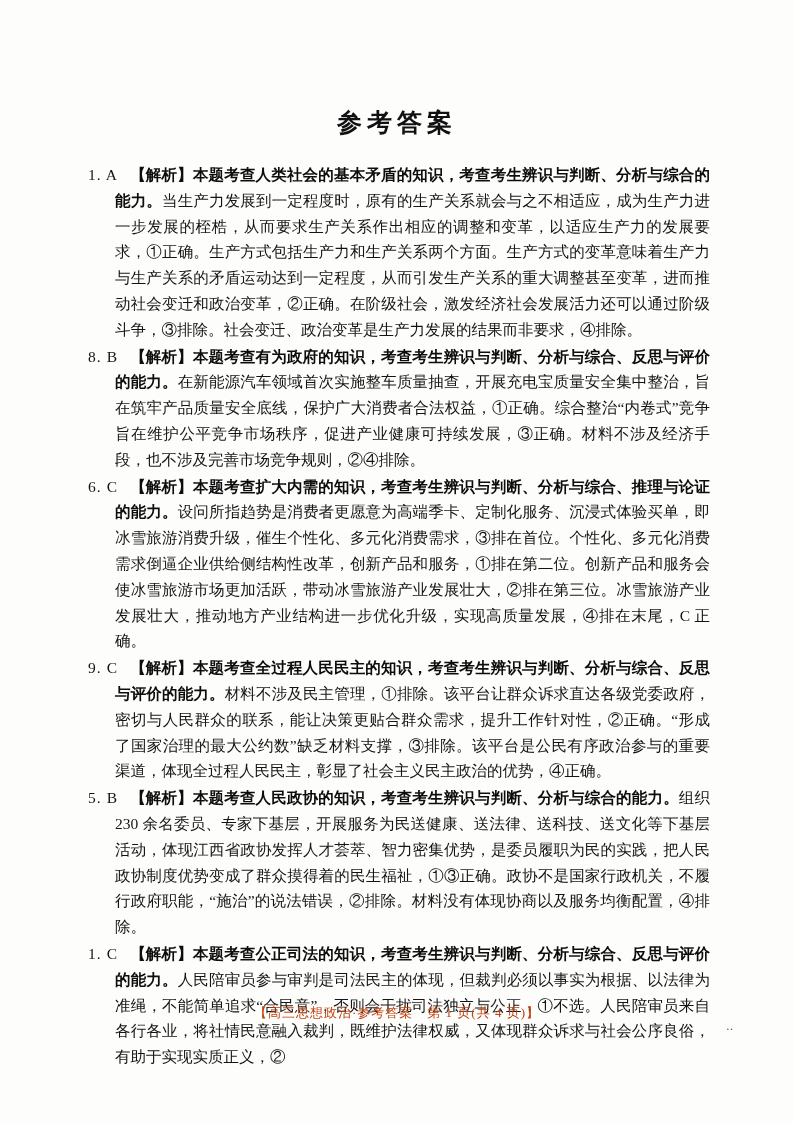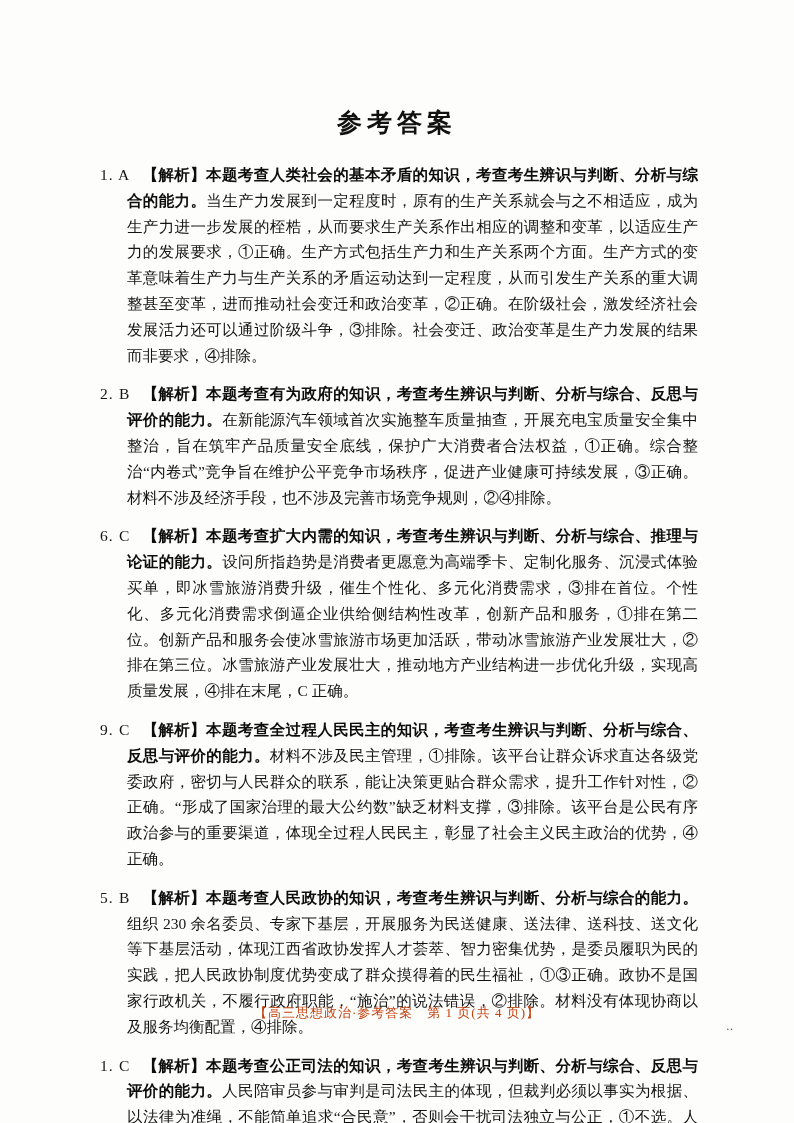--- a/index.html
+++ b/index.html
@@ -29,21 +29,21 @@
     font-size: 25px;
     line-height: 36px;
     letter-spacing: 5px;
     margin-top: 4px;
   }
   .answers {
     width: 624px;
     margin: 22px auto 0 87px;
   }
   .item {
-    margin: 13px;
+    margin: 1px;
     font-size: 15.5px;
     line-height: 25.8px;
     text-align: justify;
     padding-left: 27px;
     text-indent: -27px;
     color: #141414;
   }
   .item .num {
     font-family: "Liberation Serif", "DejaVu Serif", serif;
     letter-spacing: 1px;
@@ -80,21 +80,21 @@
 <body>
 
 <div class="page">
 
   <div class="title-block">
     <div class="title-line2">参考答案</div>
   </div>
 
   <div class="answers">
     <p class="item"><span class="num">1. A</span><span class="lead">【解析】本题考查人类社会的基本矛盾的知识，考查考生辨识与判断、分析与综合的能力。</span><span class="body-text">当生产力发展到一定程度时，原有的生产关系就会与之不相适应，成为生产力进一步发展的桎梏，从而要求生产关系作出相应的调整和变革，以适应生产力的发展要求，①正确。生产方式包括生产力和生产关系两个方面。生产方式的变革意味着生产力与生产关系的矛盾运动达到一定程度，从而引发生产关系的重大调整甚至变革，进而推动社会变迁和政治变革，②正确。在阶级社会，激发经济社会发展活力还可以通过阶级斗争，③排除。社会变迁、政治变革是生产力发展的结果而非要求，④排除。</span></p>
-    <p class="item"><span class="num">2. B</span><span class="lead">【解析】本题考查有为政府的知识，考查考生辨识与判断、分析与综合、反思与评价的能力。</span><span class="body-text">在新能源汽车领域首次实施整车质量抽查，开展充电宝质量安全集中整治，旨在筑牢产品质量安全底线，保护广大消费者合法权益，①正确。综合整治“内卷式”竞争旨在维护公平竞争市场秩序，促进产业健康可持续发展，③正确。材料不涉及经济手段，也不涉及完善市场竞争规则，②④排除。</span></p>
+    <p class="item"><span class="num">8. B</span><span class="lead">【解析】本题考查有为政府的知识，考查考生辨识与判断、分析与综合、反思与评价的能力。</span><span class="body-text">在新能源汽车领域首次实施整车质量抽查，开展充电宝质量安全集中整治，旨在筑牢产品质量安全底线，保护广大消费者合法权益，①正确。综合整治“内卷式”竞争旨在维护公平竞争市场秩序，促进产业健康可持续发展，③正确。材料不涉及经济手段，也不涉及完善市场竞争规则，②④排除。</span></p>
     <p class="item"><span class="num">6. C</span><span class="lead">【解析】本题考查扩大内需的知识，考查考生辨识与判断、分析与综合、推理与论证的能力。</span><span class="body-text">设问所指趋势是消费者更愿意为高端季卡、定制化服务、沉浸式体验买单，即冰雪旅游消费升级，催生个性化、多元化消费需求，③排在首位。个性化、多元化消费需求倒逼企业供给侧结构性改革，创新产品和服务，①排在第二位。创新产品和服务会使冰雪旅游市场更加活跃，带动冰雪旅游产业发展壮大，②排在第三位。冰雪旅游产业发展壮大，推动地方产业结构进一步优化升级，实现高质量发展，④排在末尾，C 正确。</span></p>
     <p class="item"><span class="num">9. C</span><span class="lead">【解析】本题考查全过程人民民主的知识，考查考生辨识与判断、分析与综合、反思与评价的能力。</span><span class="body-text">材料不涉及民主管理，①排除。该平台让群众诉求直达各级党委政府，密切与人民群众的联系，能让决策更贴合群众需求，提升工作针对性，②正确。“形成了国家治理的最大公约数”缺乏材料支撑，③排除。该平台是公民有序政治参与的重要渠道，体现全过程人民民主，彰显了社会主义民主政治的优势，④正确。</span></p>
     <p class="item"><span class="num">5. B</span><span class="lead">【解析】本题考查人民政协的知识，考查考生辨识与判断、分析与综合的能力。</span><span class="body-text">组织 230 余名委员、专家下基层，开展服务为民送健康、送法律、送科技、送文化等下基层活动，体现江西省政协发挥人才荟萃、智力密集优势，是委员履职为民的实践，把人民政协制度优势变成了群众摸得着的民生福祉，①③正确。政协不是国家行政机关，不履行政府职能，“施治”的说法错误，②排除。材料没有体现协商以及服务均衡配置，④排除。</span></p>
     <p class="item"><span class="num">1. C</span><span class="lead">【解析】本题考查公正司法的知识，考查考生辨识与判断、分析与综合、反思与评价的能力。</span><span class="body-text">人民陪审员参与审判是司法民主的体现，但裁判必须以事实为根据、以法律为准绳，不能简单追求“合民意”，否则会干扰司法独立与公正，①不选。人民陪审员来自各行各业，将社情民意融入裁判，既维护法律权威，又体现群众诉求与社会公序良俗，有助于实现实质正义，②</span></p>
   </div>
 
   <div class="footer">【高三思想政治·参考答案　第 1 页(共 4 页)】</div>
   <span class="edge-mark">‥</span>
 
 </div>

